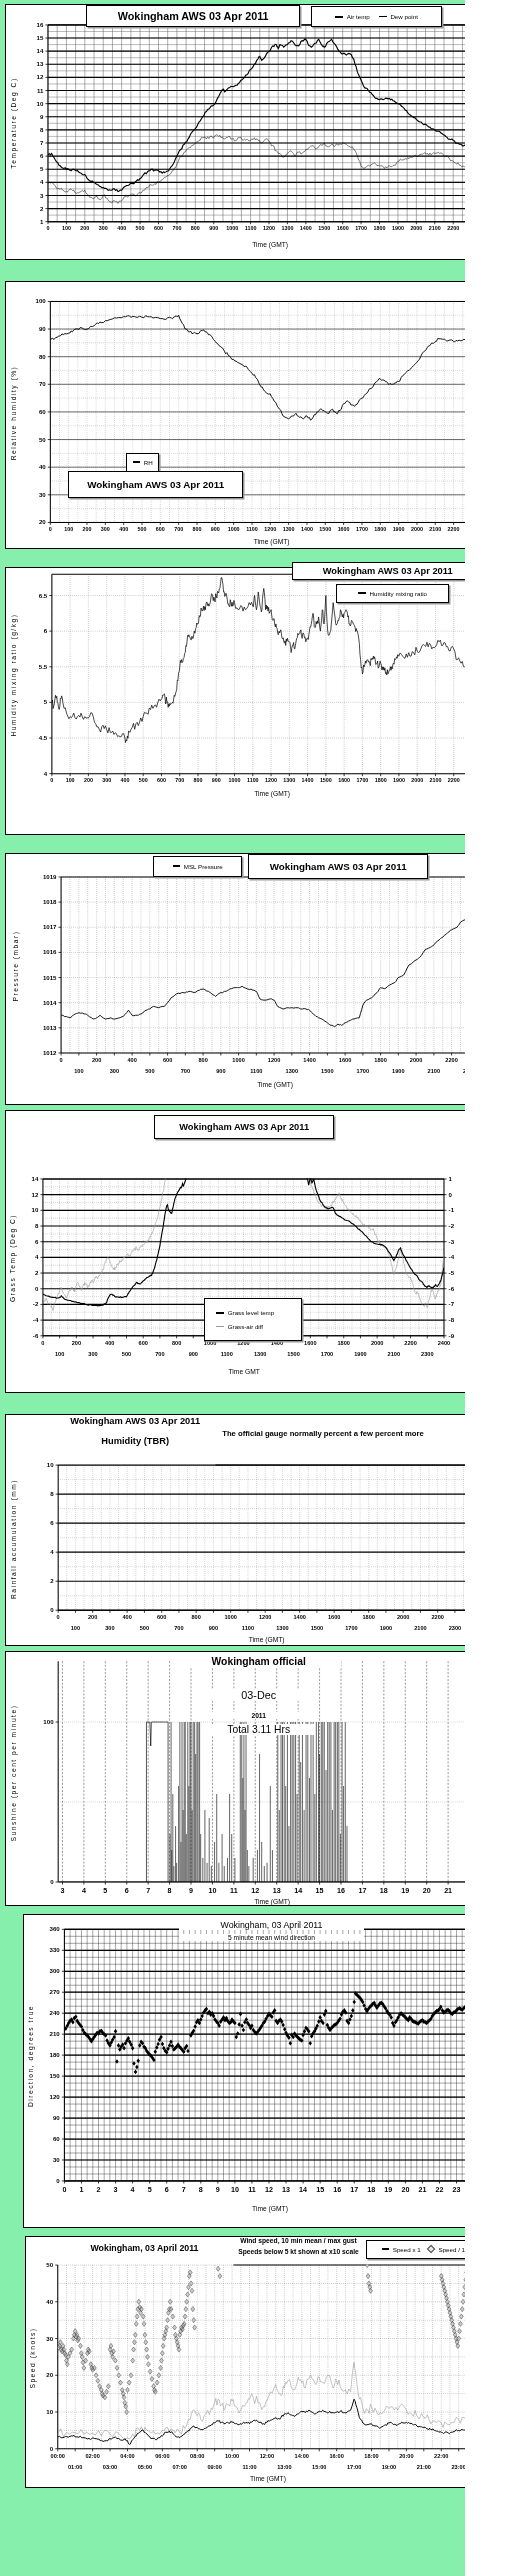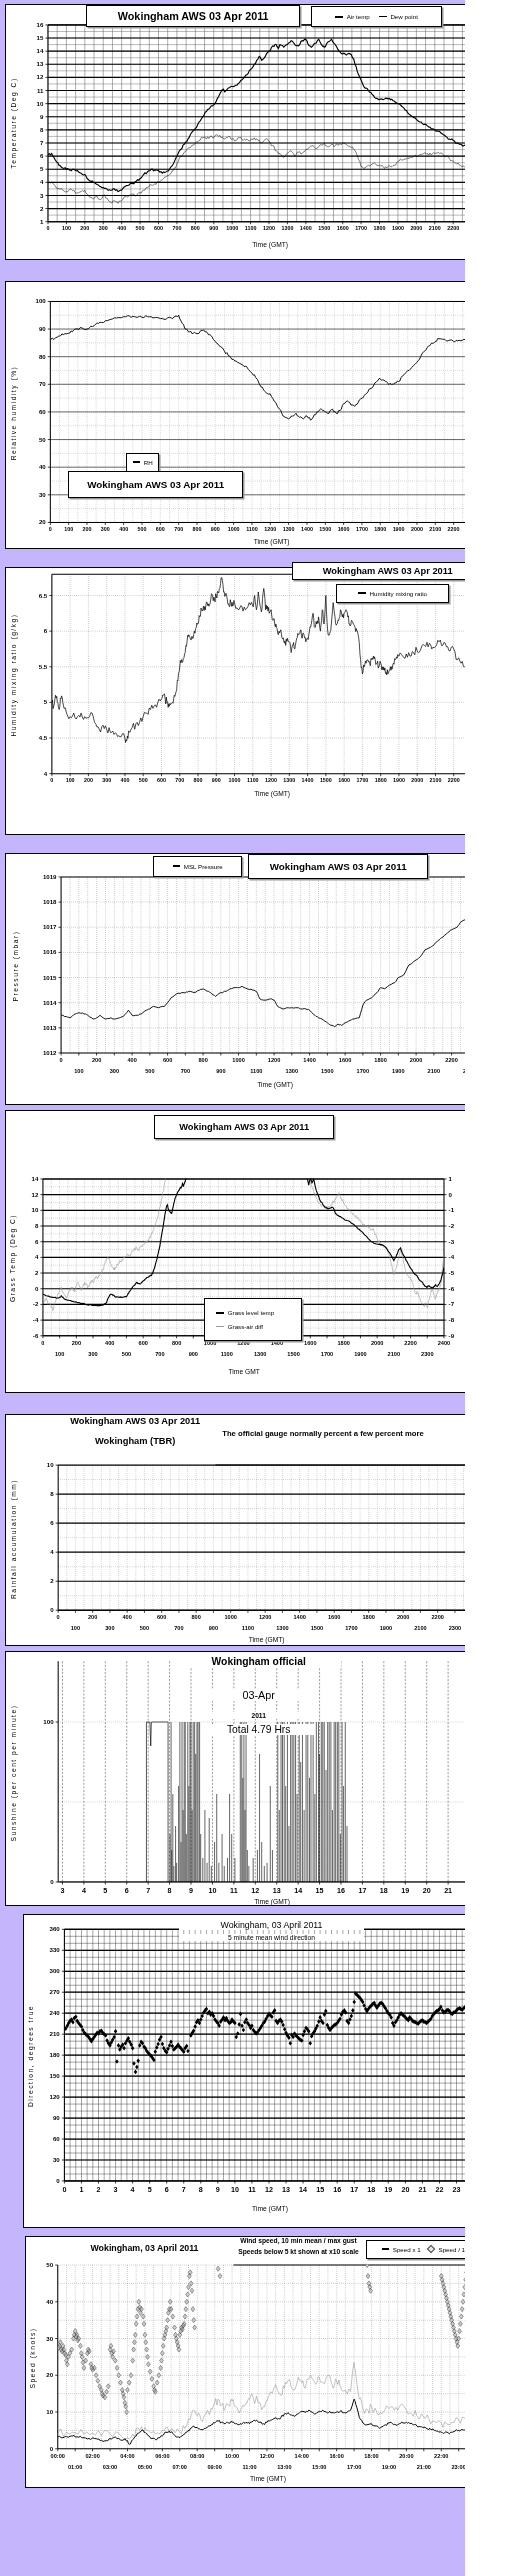--- a/index.html
+++ b/index.html
@@ -1,16 +1,16 @@
 <!DOCTYPE html>
 <html style="font-size:8.2px"><head>
 <meta charset="utf-8">
 <style>
   html,body{margin:0;padding:0;background:#fff;}
-  .page{position:relative;width:465px;height:2576px;background:#c4b5fd;
+  .page{position:relative;width:465px;height:2576px;background:#86efac;
         font-family:"Liberation Sans",sans-serif;color:#000;overflow:hidden;}
   .chart{position:absolute;background:#fff;border:1px solid #000;box-sizing:border-box;}
   .plot-svg{position:absolute;left:0;top:0;width:100%;height:100%;}
   .fbox{position:absolute;background:#fff;border:0.8px solid #000;box-shadow:1.5px 1.5px 0 #999;
         display:flex;align-items:center;justify-content:center;z-index:5;box-sizing:border-box;}
   .plain{position:absolute;background:#fff;z-index:5;text-align:center;}
   .ttl-lg{font-size:10.8px;font-weight:bold;white-space:nowrap;}
   .ttl-md{font-size:9.3px;font-weight:bold;white-space:nowrap;}
   .ttl-sm{font-size:7.7px;font-weight:bold;white-space:nowrap;}
   .leg{display:flex;align-items:center;gap:9.3px;font-size:6.2px;}
@@ -1019,21 +1019,21 @@
         <text x="673.75" y="421" text-anchor="middle" style="font:bold 11px &quot;Liberation Sans&quot;, sans-serif">1700</text>
         <line x1="741.25" y1="382" x2="741.25" y2="387" stroke="#000" stroke-width="1.5"></line>
         <text x="741.25" y="421" text-anchor="middle" style="font:bold 11px &quot;Liberation Sans&quot;, sans-serif">1900</text>
         <line x1="808.75" y1="382" x2="808.75" y2="387" stroke="#000" stroke-width="1.5"></line>
         <text x="808.75" y="421" text-anchor="middle" style="font:bold 11px &quot;Liberation Sans&quot;, sans-serif">2100</text>
         <line x1="876.25" y1="382" x2="876.25" y2="387" stroke="#000" stroke-width="1.5"></line>
         <text x="876.25" y="421" text-anchor="middle" style="font:bold 11px &quot;Liberation Sans&quot;, sans-serif">2300</text>
         <path d="M100.0,382.0L910.0,382.0" fill="none" stroke="#000" stroke-width="2" clip-path="url(#cp5)"></path>
       </svg>
     <div class="plain ttl-md" style="left:31px;top:1px;width:196px;">Wokingham AWS 03 Apr 2011</div>
-    <div class="plain ttl-md" style="left:31px;top:20.6px;width:196px;">Wokingham (TBR)</div>
+    <div class="plain ttl-md" style="left:31px;top:20.6px;width:196px;">Humidity (TBR)</div>
     <div class="note ttl-sm" style="left:216px;top:14.4px;">The official gauge normally percent a few percent more</div>
     <div class="ylab" style="left:4.1px;top:124px;transform:translateY(-50%) rotate(180deg);">Rainfall accumulation (mm)</div>
     <div class="xlab" style="left:52px;width:417px;top:221px;">Time (GMT)</div>
   </section>
 
   <section class="chart" style="top:1651px;left:5.2px;width:504px;height:255px;">
     <svg class="plot-svg" viewBox="0 0 978 495">
         <defs>
           <clipPath id="cp6">
             <rect x="100" y="17" width="830" height="434"></rect>
@@ -1106,23 +1106,23 @@
         <text x="821.010101010101" y="472" text-anchor="middle" style="font:bold 14px &quot;Liberation Sans&quot;, sans-serif">20</text>
         <line x1="862.929292929293" y1="450" x2="862.929292929293" y2="455" stroke="#000" stroke-width="1.5"></line>
         <text x="862.929292929293" y="472" text-anchor="middle" style="font:bold 14px &quot;Liberation Sans&quot;, sans-serif">21</text>
         <line x1="904.8484848484849" y1="450" x2="904.8484848484849" y2="455" stroke="#000" stroke-width="1.5"></line>
         <text x="904.8484848484849" y="472" text-anchor="middle" style="font:bold 14px &quot;Liberation Sans&quot;, sans-serif">22</text>
         <path d="M102.1,450.0L927.9,450.0" fill="none" stroke="#000" stroke-width="1.6" clip-path="url(#cp6)"></path>
         <path d="M272.7,450.0L272.7,137.0L279.4,137.0L281.1,183.9L282.3,137.0L315.0,137.0L315.0,450.0" fill="none" stroke="#000" stroke-width="1.3" clip-path="url(#cp6)"></path>
         <path d="M318.8,450.0L318.8,356.1M320.9,450.0L320.9,137.0M322.2,450.0L322.2,387.4M324.3,450.0L324.3,277.8M326.4,450.0L326.4,418.7M329.7,450.0L329.7,340.4M331.8,450.0L331.8,412.4M335.6,450.0L335.6,262.2M338.1,450.0L338.1,137.0M340.2,450.0L340.2,371.7M342.3,450.0L342.3,137.0M344.4,450.0L344.4,309.1M346.5,450.0L346.5,137.0M348.6,450.0L348.6,137.0M350.7,450.0L350.7,356.1M353.6,450.0L353.6,137.0M355.7,450.0L355.7,262.2M357.8,450.0L357.8,137.0M359.9,450.0L359.9,137.0M362.0,450.0L362.0,309.1M364.1,450.0L364.1,137.0M367.0,450.0L367.0,137.0M369.1,450.0L369.1,199.6M371.6,450.0L371.6,137.0M373.7,450.0L373.7,137.0M376.7,450.0L376.7,137.0M378.8,450.0L378.8,356.1M383.0,450.0L383.0,403.0M387.1,450.0L387.1,309.1M391.3,450.0L391.3,412.4M395.5,450.0L395.5,324.8M399.7,450.0L399.7,418.7M406.0,450.0L406.0,371.7M410.2,450.0L410.2,277.8M414.4,450.0L414.4,412.4M420.7,450.0L420.7,356.1M424.9,450.0L424.9,418.7M431.2,450.0L431.2,403.0M435.4,450.0L435.4,277.8M439.5,450.0L439.5,356.1M445.8,450.0L445.8,403.0M456.3,450.0L456.3,137.0M459.2,450.0L459.2,137.0M461.3,450.0L461.3,246.5M463.4,450.0L463.4,137.0M465.5,450.0L465.5,309.1M467.6,450.0L467.6,137.0M470.1,450.0L470.1,387.4M473.1,450.0L473.1,418.7M481.5,450.0L481.5,403.0M489.8,450.0L489.8,387.4M494.0,450.0L494.0,199.6M498.2,450.0L498.2,371.7M503.3,450.0L503.3,418.7M508.7,450.0L508.7,412.4M515.0,450.0L515.0,262.2M519.2,450.0L519.2,387.4M529.7,450.0L529.7,137.0M532.6,450.0L532.6,309.1M536.0,450.0L536.0,137.0M538.9,450.0L538.9,137.0M542.2,450.0L542.2,137.0M545.2,450.0L545.2,262.2M548.5,450.0L548.5,137.0M551.5,450.0L551.5,340.4M554.8,450.0L554.8,137.0M557.8,450.0L557.8,137.0M561.1,450.0L561.1,137.0M564.5,450.0L564.5,137.0M567.4,450.0L567.4,277.8M571.6,450.0L571.6,137.0M574.5,450.0L574.5,215.2M577.9,450.0L577.9,137.0M581.2,450.0L581.2,309.1M585.0,450.0L585.0,137.0M588.4,450.0L588.4,137.0M591.7,450.0L591.7,246.5M594.6,450.0L594.6,137.0M598.8,450.0L598.8,137.0M602.2,450.0L602.2,277.8M605.1,450.0L605.1,137.0M609.3,450.0L609.3,137.0M611.4,450.0L611.4,199.6M614.8,450.0L614.8,137.0M617.7,450.0L617.7,137.0M620.6,450.0L620.6,137.0M624.0,450.0L624.0,230.9M627.3,450.0L627.3,137.0M630.3,450.0L630.3,137.0M633.6,450.0L633.6,137.0M636.6,450.0L636.6,309.1M639.9,450.0L639.9,137.0M642.9,450.0L642.9,137.0M646.2,450.0L646.2,137.0M649.1,450.0L649.1,137.0M652.1,450.0L652.1,356.1M655.4,450.0L655.4,137.0M658.4,450.0L658.4,262.2M661.7,450.0L661.7,137.0M665.1,450.0L665.1,340.4" fill="none" stroke="#000" stroke-width="1.2" clip-path="url(#cp6)"></path>
       </svg>
     <div class="plain" style="left:170px;top:4.1px;width:165px;font-size:10.3px;font-weight:bold;">Wokingham official</div>
-    <div class="plain" style="left:196px;top:37px;width:113px;font-size:10.8px;">03-Apr</div>
+    <div class="plain" style="left:196px;top:37px;width:113px;font-size:10.8px;">03-Dec</div>
     <div class="plain" style="left:196px;top:60px;width:113px;font-size:6.7px;font-weight:bold;">2011</div>
-    <div class="plain" style="left:196px;top:72px;width:113px;font-size:10.3px;">Total 4.79 Hrs</div>
+    <div class="plain" style="left:196px;top:72px;width:113px;font-size:10.3px;">Total 3.11 Hrs</div>
     <div class="ylab" style="left:4.1px;top:121px;transform:translateY(-50%) rotate(180deg);">Sunshine (per cent per minute)</div>
     <div class="xlab" style="left:52px;width:428px;top:246px;">Time (GMT)</div>
   </section>
 
   <section class="chart" style="top:1914px;left:23px;width:470px;height:314px;">
     <svg class="plot-svg" viewBox="0 0 913 610">
         <defs>
           <clipPath id="cp7">
             <rect x="78" y="27" width="800" height="494"></rect>
           </clipPath>

